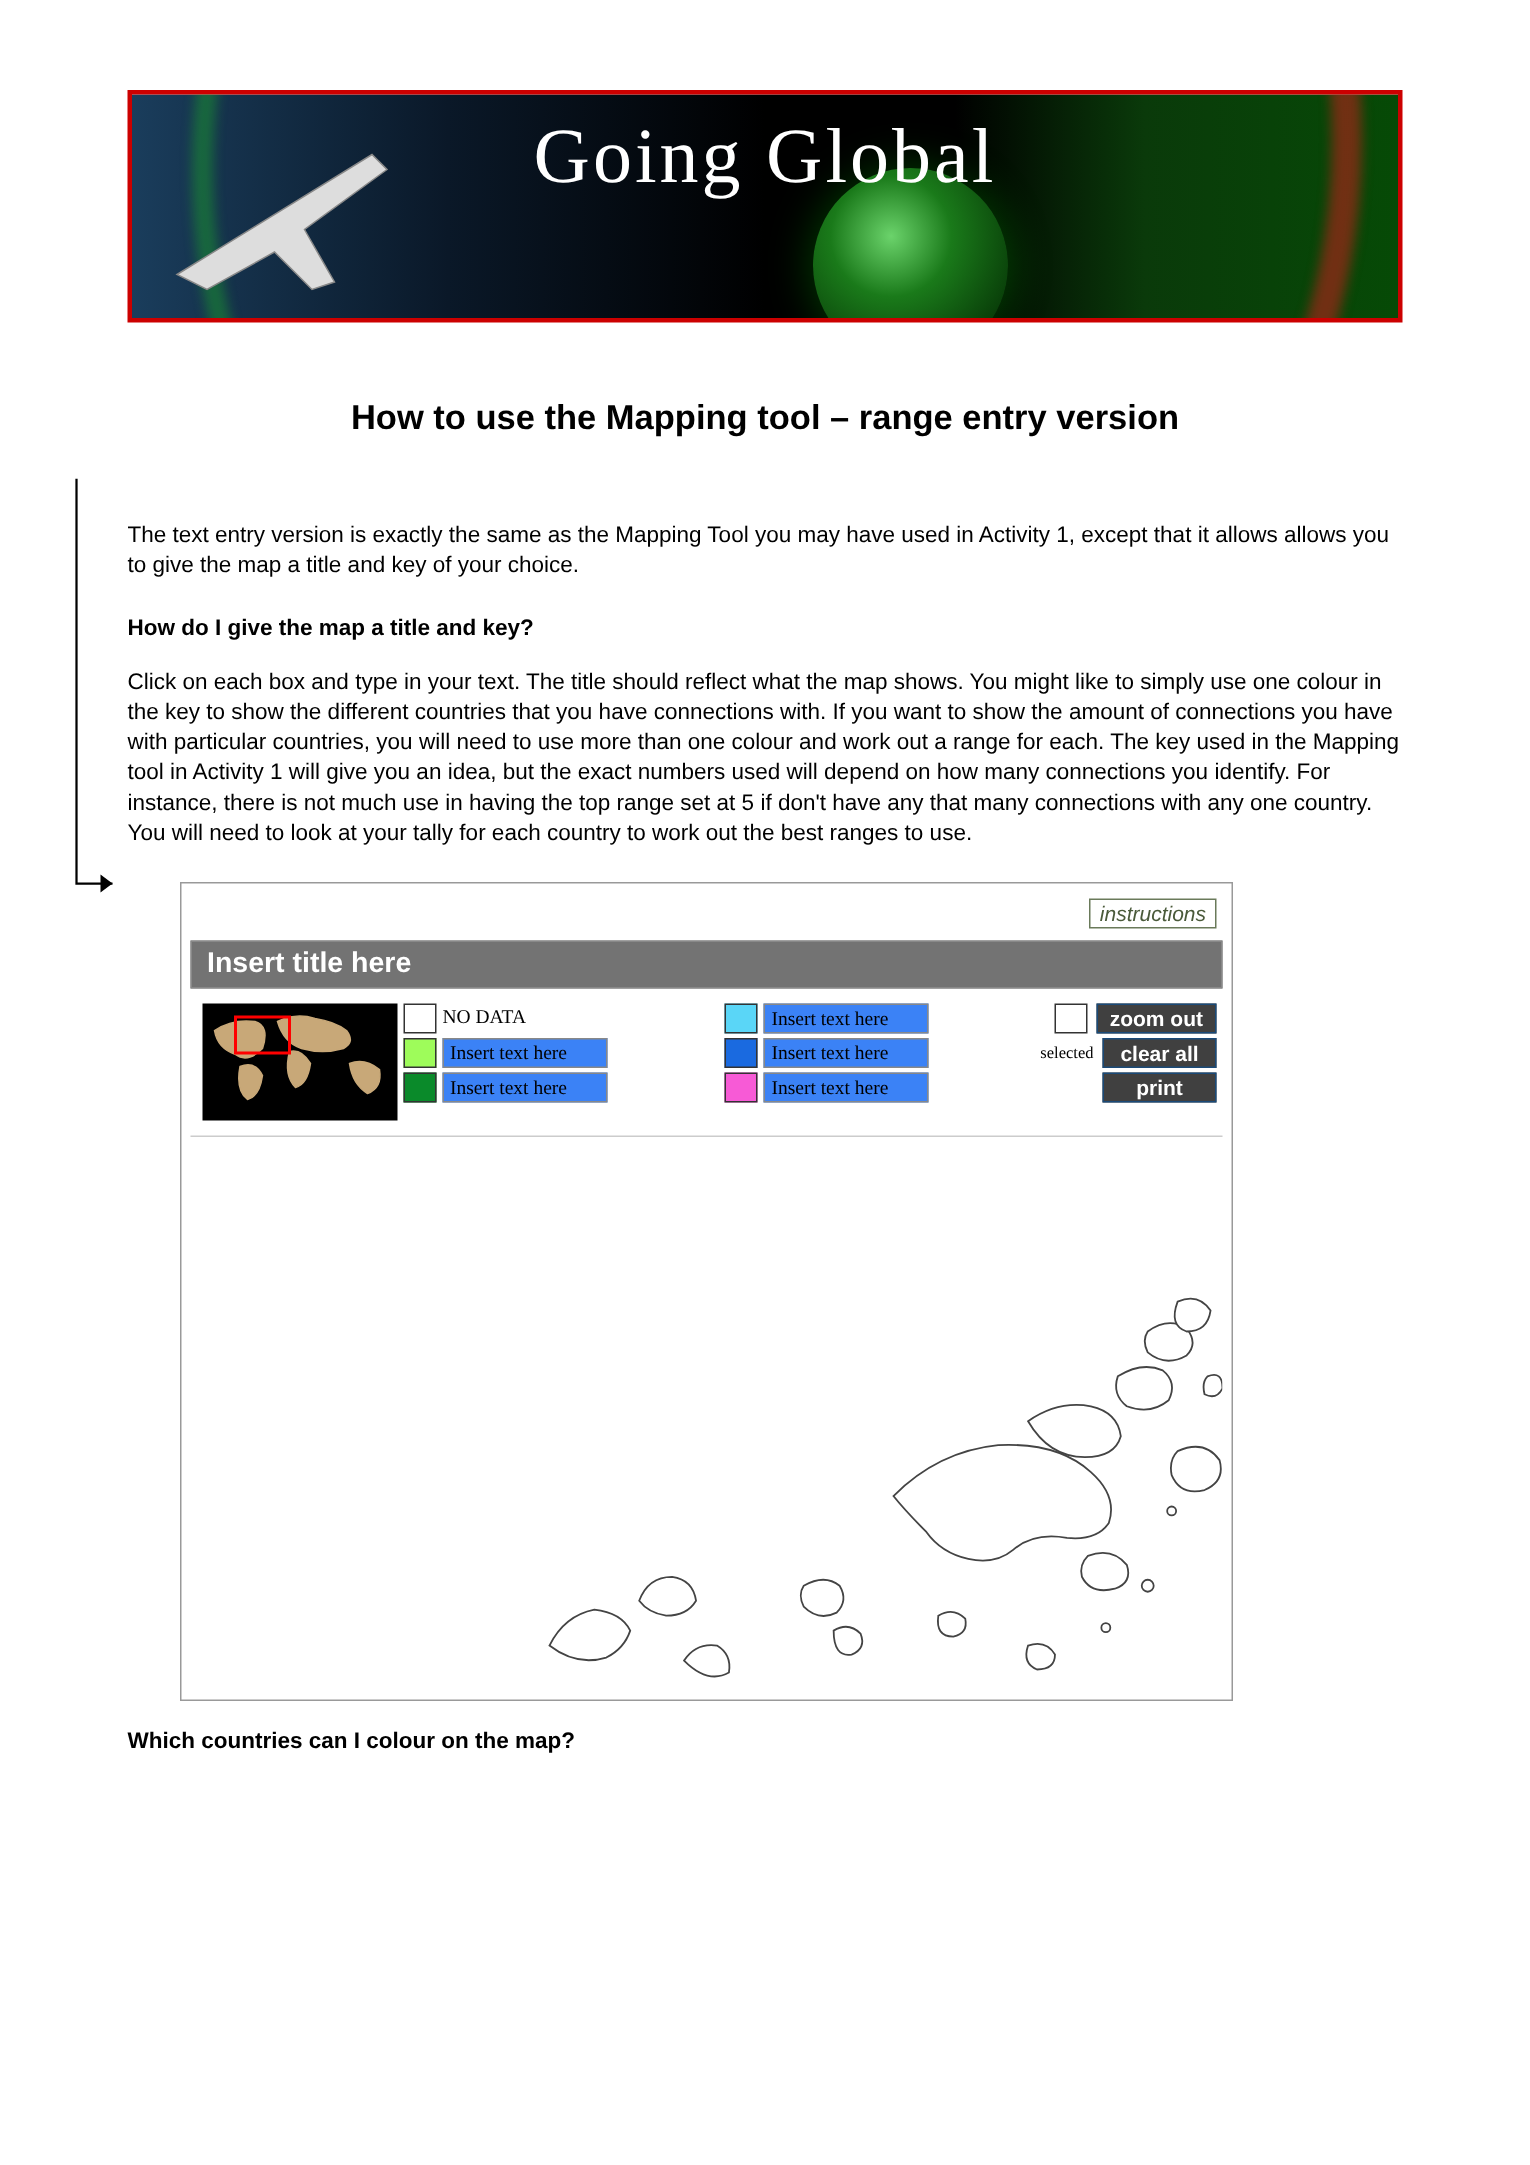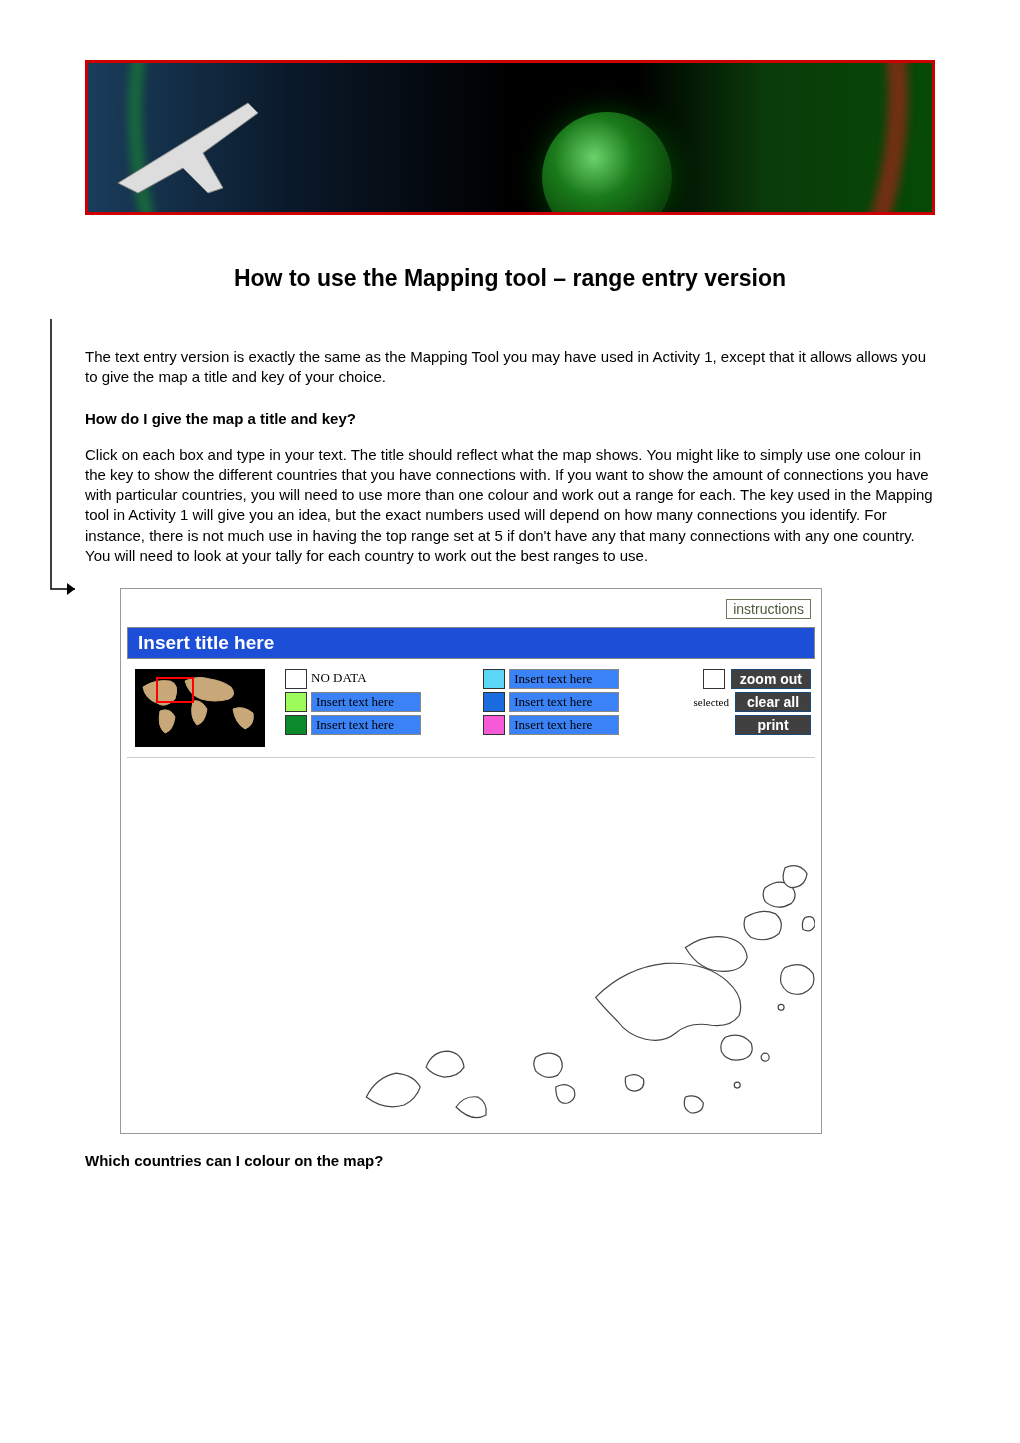--- a/index.html
+++ b/index.html
@@ -82,42 +82,42 @@
       pointer-events: none;
     }
     .tool-screenshot {
       margin-left: 35px;
       width: 702px;
       border: 1px solid #999;
       padding: 10px 0 0 0;
       background: #fff;
       margin-bottom: 18px;
     }
-    .instr-row { text-align: right; padding: 0 10px 8px 0; }
+    .instr-row { text-align: right; padding: 0 10px 8px 0; font-style: italic; }
     .instr-box {
       display: inline-block;
       border: 1px solid #6a7a5a;
       color: #4a5a3a;
       font-size: 14px;
       padding: 1px 6px;
     }
     .title-bar {
-      background: #1d4ed8;
+      background: #737373;
       color: #fff;
       font-size: 19px;
       font-weight: bold;
       padding: 4px 10px;
       border: 1px solid #888;
       margin: 0 6px;
     }
     .key-row {
       display: flex;
       align-items: flex-start;
       padding: 10px 10px 10px 14px;
-      gap: 20px;
+      gap: 4px;
     }
     .minimap {
       width: 130px; height: 78px;
       background: #000;
       position: relative;
       flex-shrink: 0;
       overflow: hidden;
     }
     .minimap svg { width: 100%; height: 100%; }
     .mini-rect {
@@ -176,20 +176,21 @@
 
 <div class="banner">
   <div class="banner-arc"></div>
   <div class="banner-arc2"></div>
   <div class="plane">
     <svg viewBox="0 0 160 120">
         <path d="M10 95 L140 15 L150 25 L95 65 L115 100 L100 105 L75 80 L30 105 Z" fill="#ddd" stroke="#888" stroke-width="1"></path>
       </svg>
   </div>
   <div class="globe"></div>
+  <div class="banner-title">Going Global</div>
 </div>
 
 <h1>How to use the Mapping tool – range entry version</h1>
 
 <div class="section">
   <p>The text entry version is exactly the same as the Mapping Tool you may have used in Activity 1, except that it allows allows you to give the map a title and key of your choice.</p>
 </div>
 
 <div class="section">
   <h2>How do I give the map a title and key?</h2>

